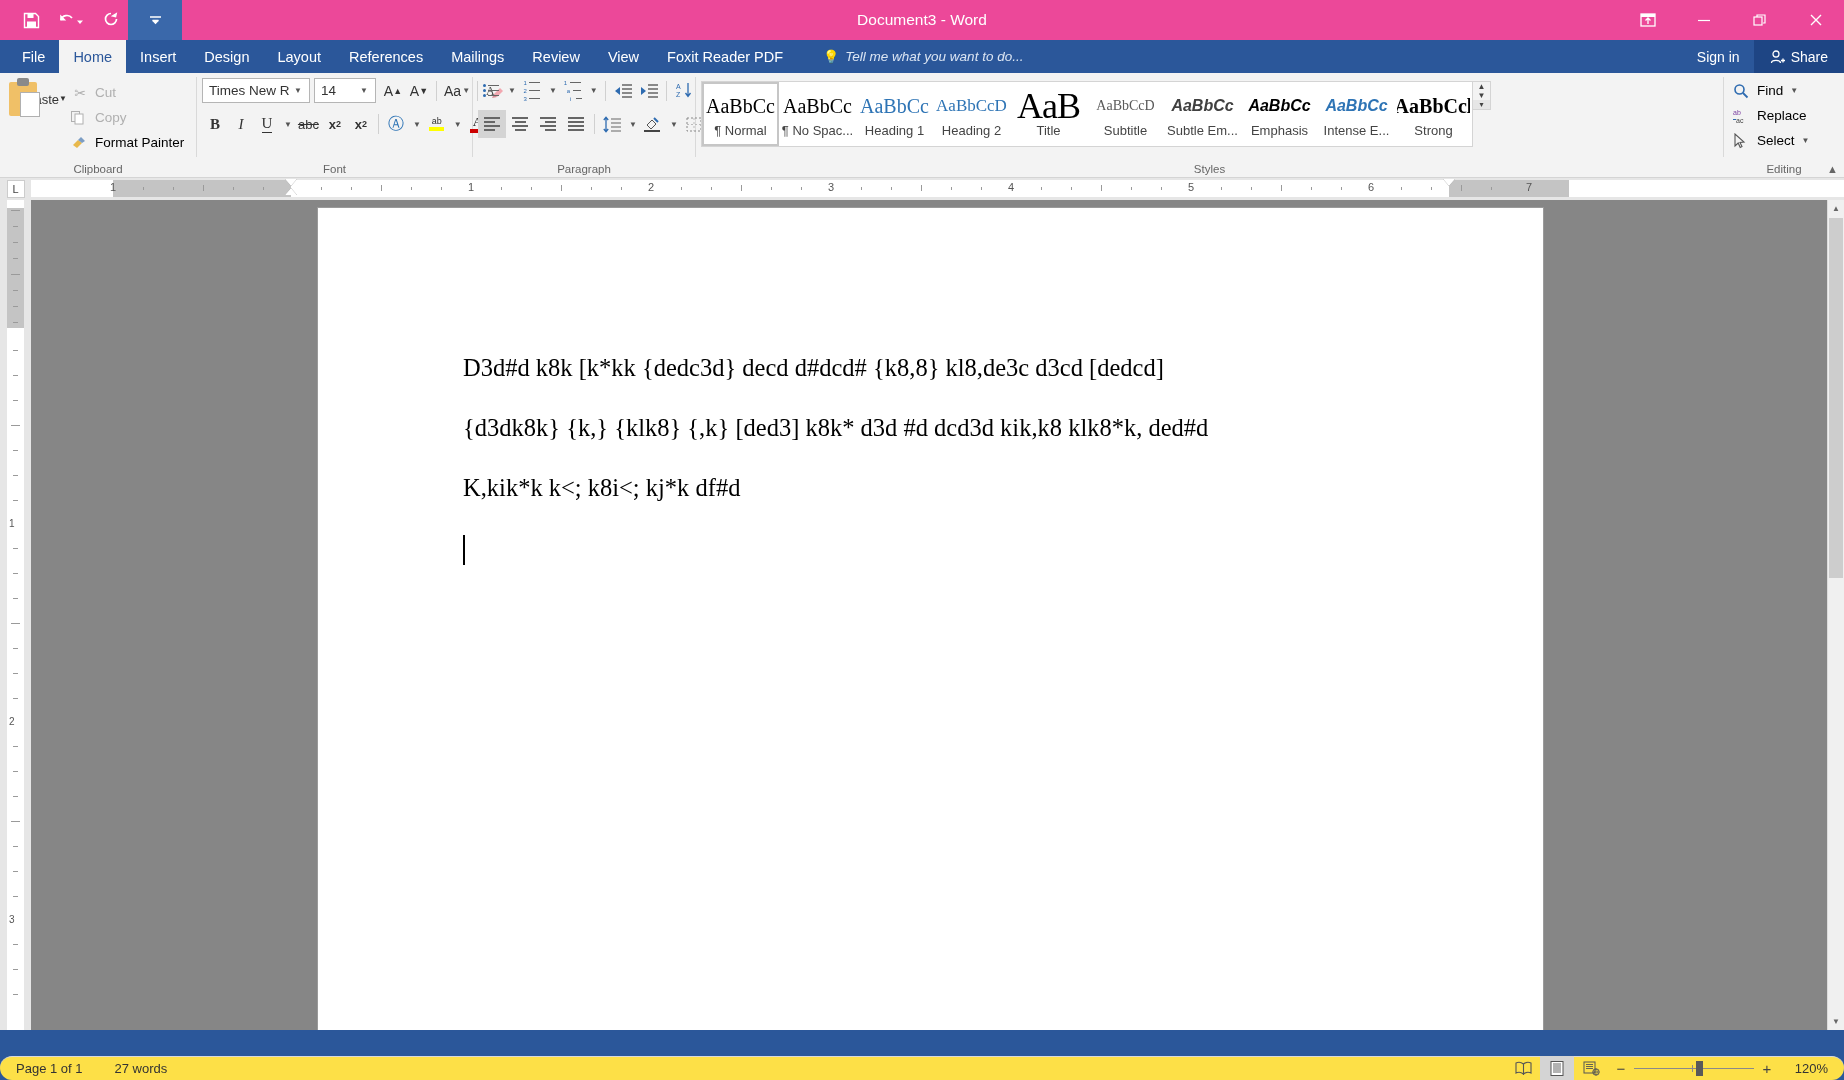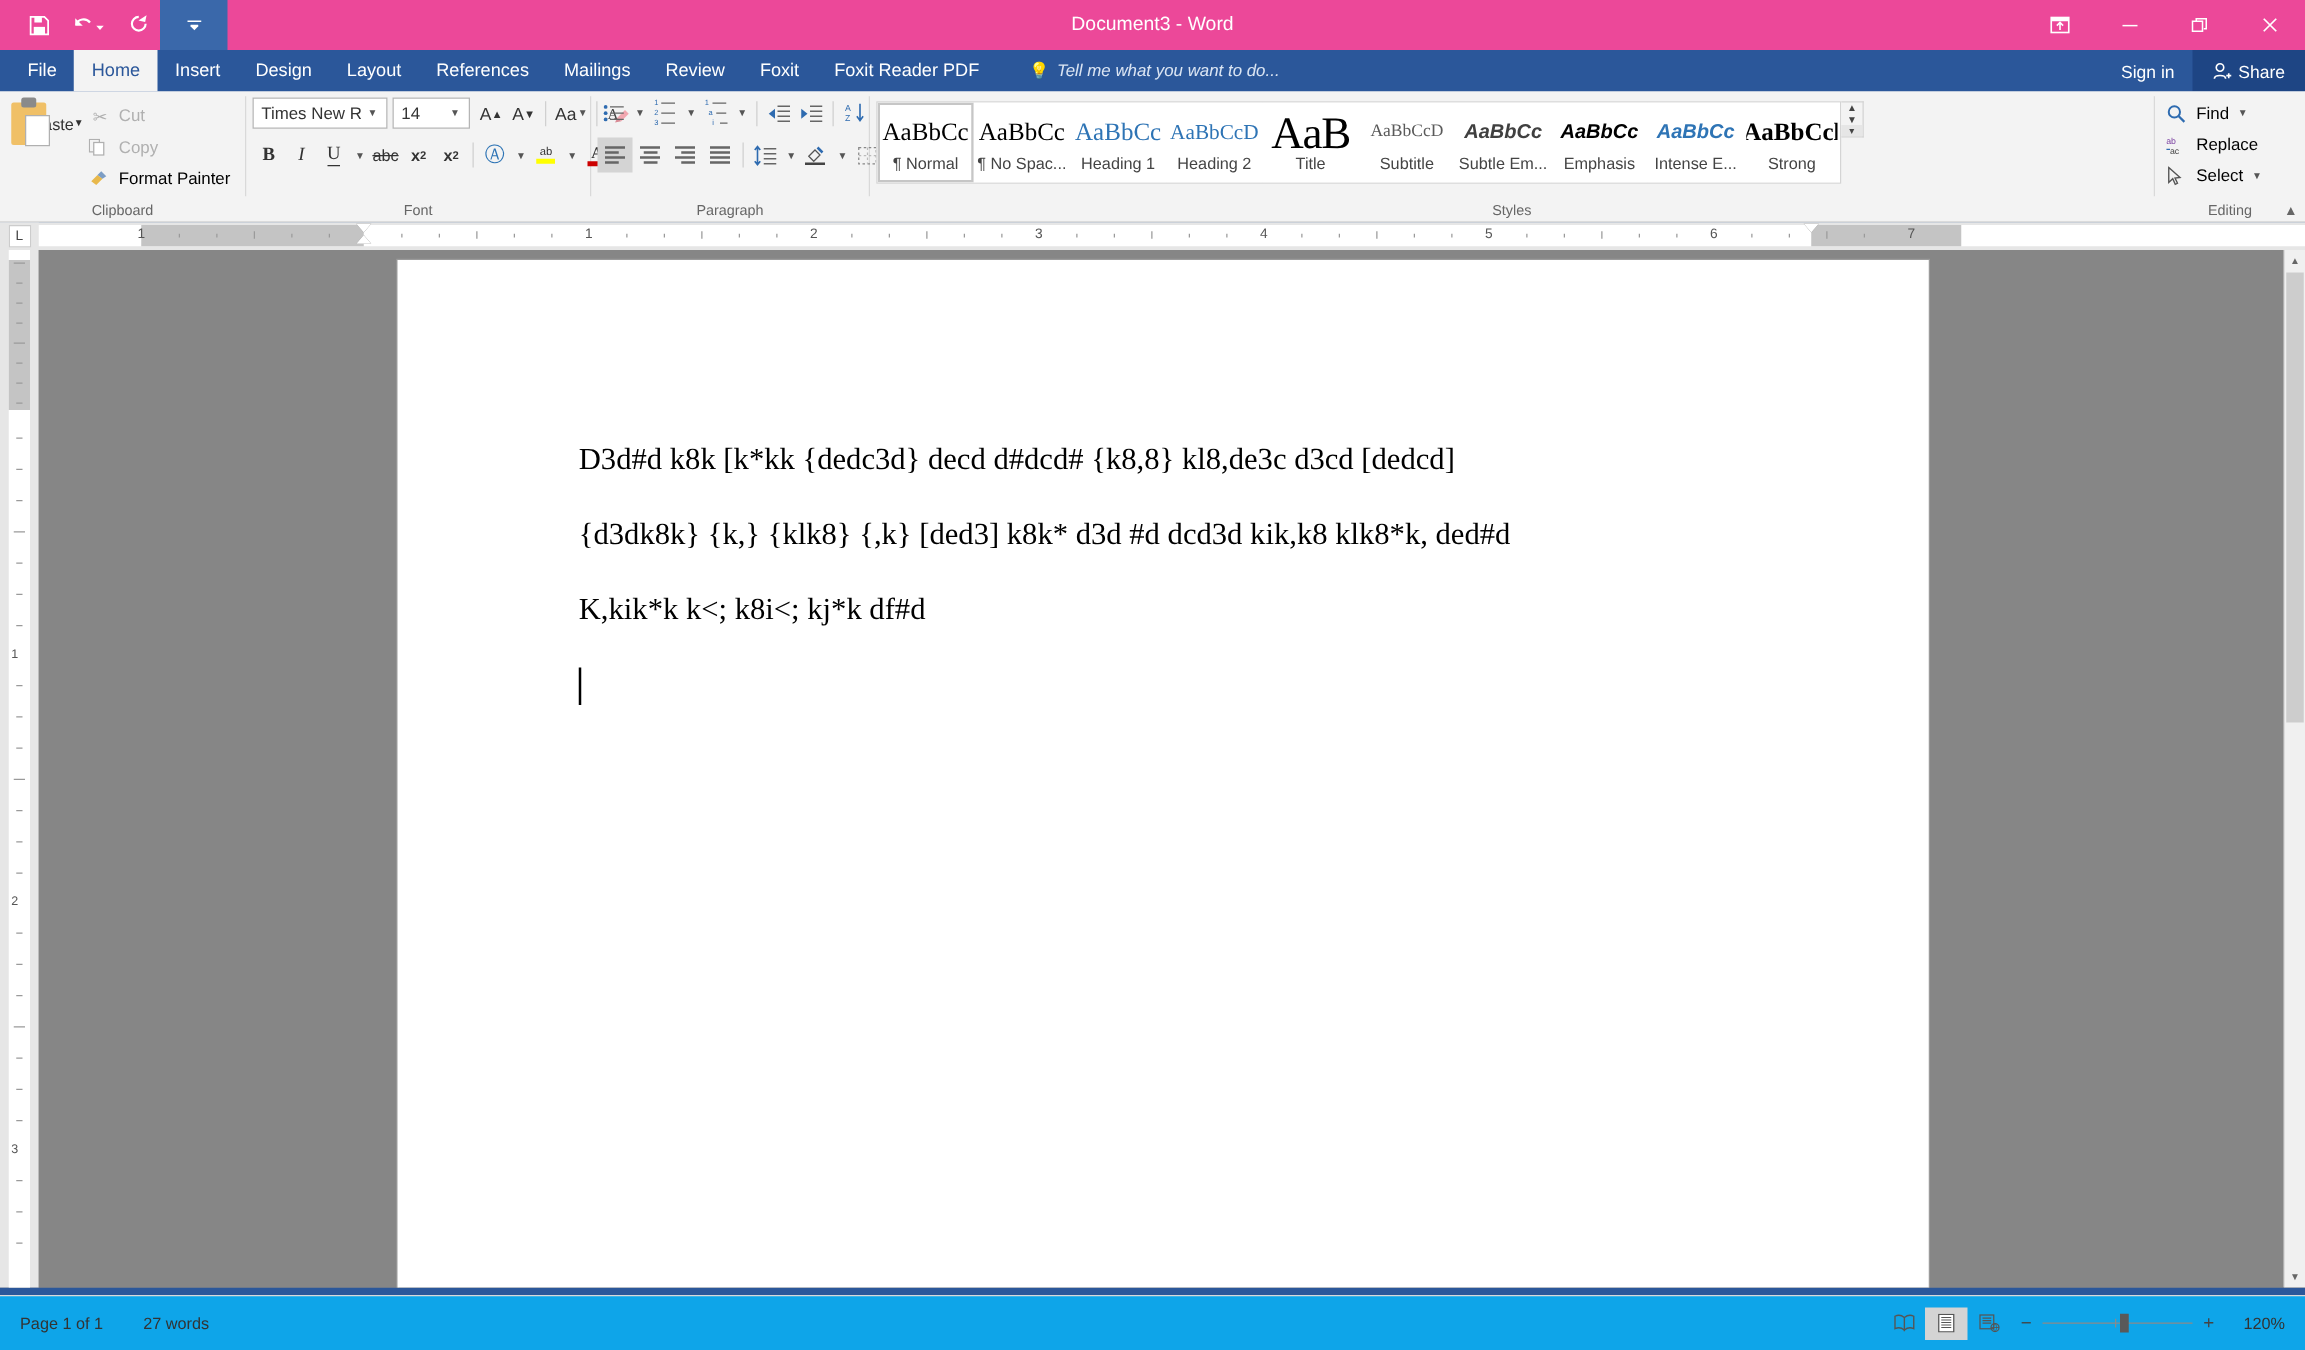--- a/index.html
+++ b/index.html
@@ -215,23 +215,23 @@
   .scroll-right {
     position: absolute; right: 0; top: 0; bottom: 0; width: 17px; background: #f0f0f0;
     border-left: 1px solid #dcdcdc;
   }
   .sr-arrow { height: 17px; display: flex; align-items: center; justify-content: center; font-size: 8px; color: #666; background: #f0f0f0; }
   .sr-thumb { position: absolute; left: 1px; right: 1px; top: 18px; height: 360px; background: #cdcdcd; }
   .sr-bottom { position: absolute; left:0; right:0; bottom: 0; }
 
   
   .statusbar {
-    position: absolute; left: 0; right: 0; bottom: 0; height: 44px;
-    background: #0ea5e9; border-top: 1px solid #d9d9d9;
-    display: flex; align-items: center; font-size: 13px; color: #333;
+    position: absolute; left: 0; right: 0; bottom: 0; height: 24px;
+    background: #fde047; border-top: 1px solid #d9d9d9;
+    display: flex; align-items: center; font-size: 13px; color: #333; border-radius: 12px;
   }
   .sb-item { padding: 0 16px; white-space: nowrap; }
   .sb-right { margin-left: auto; display: flex; align-items: center; padding-right: 10px; }
   .view-btn {
     width: 34px; height: 26px; display: flex; align-items: center; justify-content: center;
     font-size: 14px; color: #444;
   }
   .view-btn.on { background: #d4d4d4; }
   .zoom-minus, .zoom-plus { width: 26px; text-align: center; font-size: 15px; color: #444; }
   .zoom-track { position: relative; width: 120px; height: 20px; display: flex; align-items: center; }
@@ -306,21 +306,21 @@
 
   <div class="tabrow">
     <div class="tab">File</div>
     <div class="tab active">Home</div>
     <div class="tab">Insert</div>
     <div class="tab">Design</div>
     <div class="tab">Layout</div>
     <div class="tab">References</div>
     <div class="tab">Mailings</div>
     <div class="tab">Review</div>
-    <div class="tab">Foxit</div>
+    <div class="tab">View</div>
     <div class="tab">Foxit Reader PDF</div>
     <div class="tellme">
       <span class="bulb">💡</span>
       <span>Tell me what you want to do...</span>
     </div>
     <div class="tabrow-right">
       <div class="signin">Sign in</div>
       <div class="share">
         <span>
           <svg width="16" height="16" viewBox="0 0 16 16">

